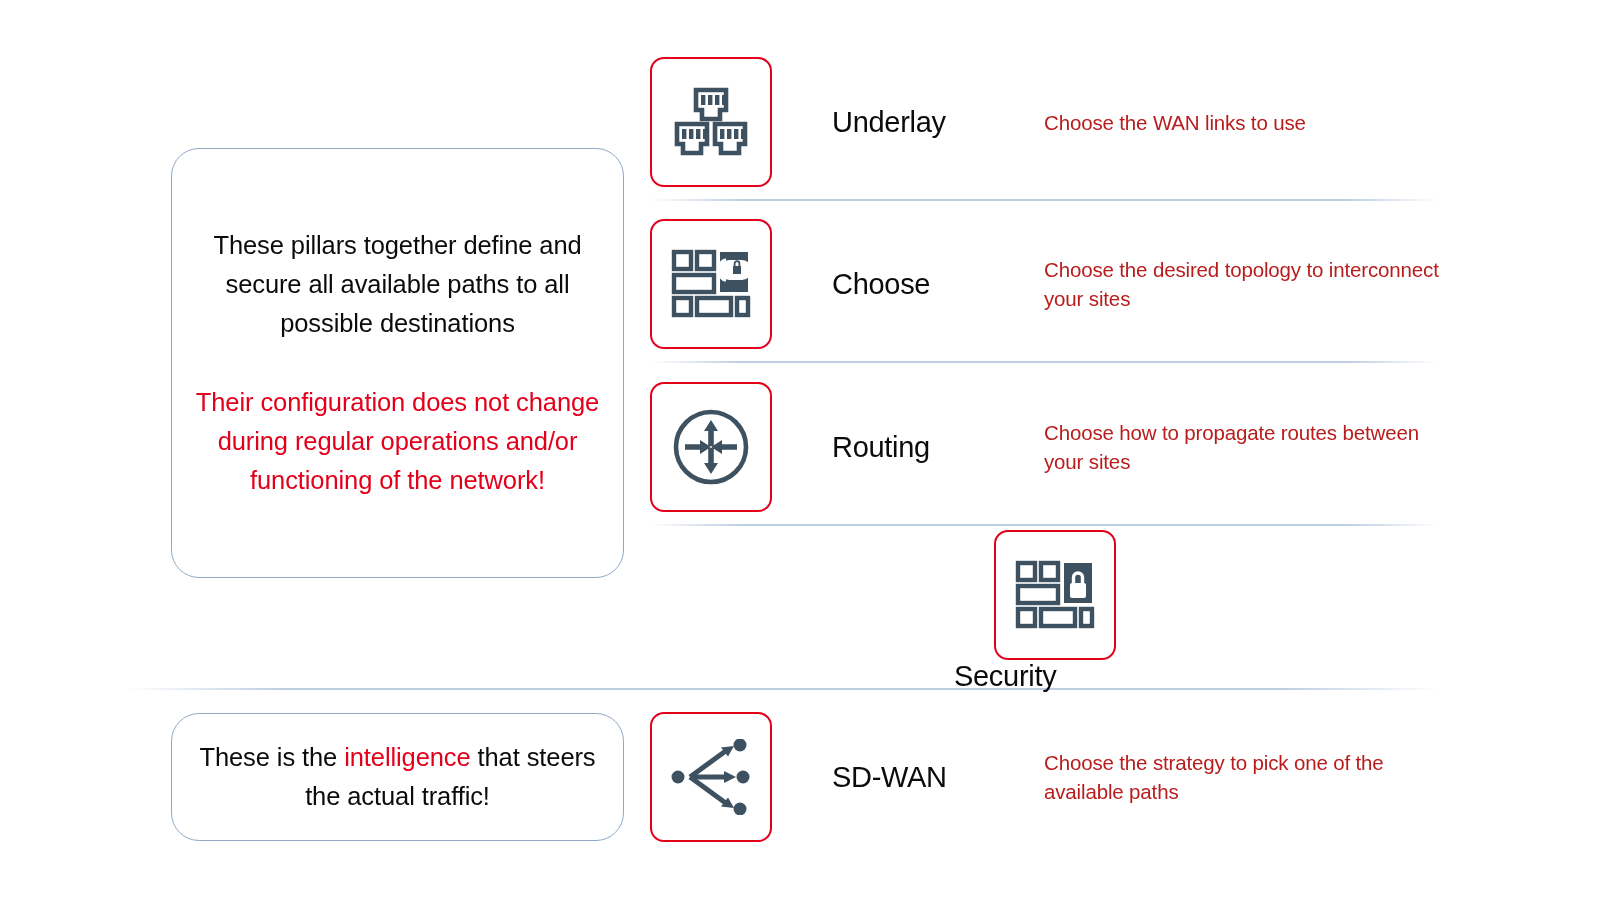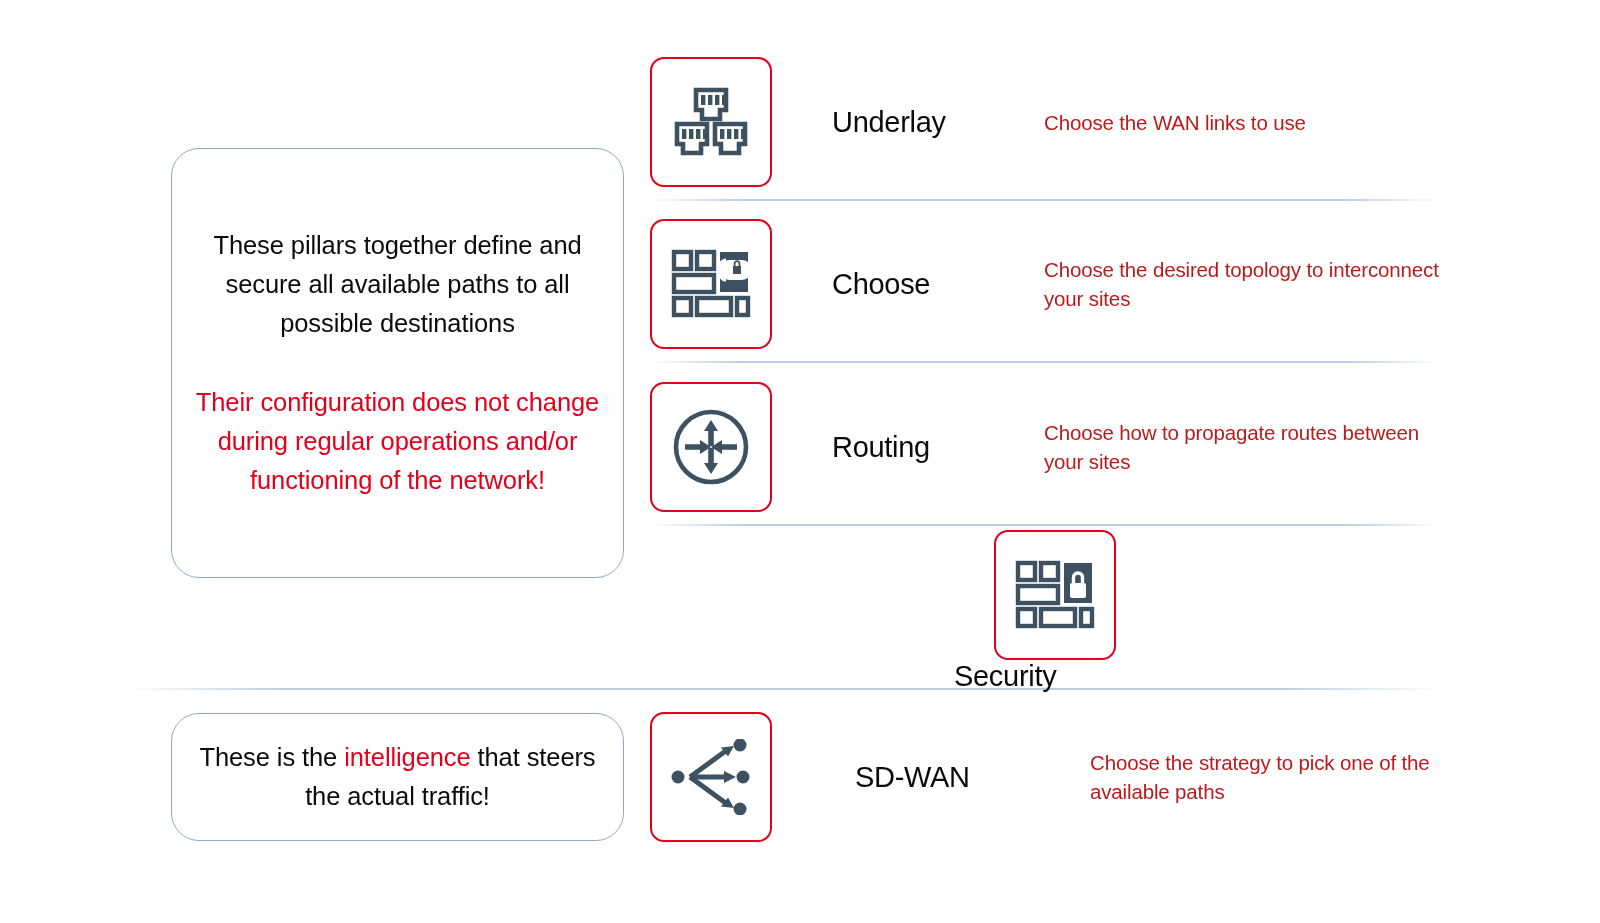--- a/index.html
+++ b/index.html
@@ -77,21 +77,21 @@
     left: 0;
     width: 860px;
     height: 160px;
     display: flex;
     align-items: center;
   }
   .pillar-row[data-row="0"] { top: 42px; }
   .pillar-row[data-row="1"] { top: 204px; }
   .pillar-row[data-row="2"] { top: 367px; }
   .pillar-row[data-row="3"] { top: 530px; flex-direction: column; }
-  .pillar-row[data-row="4"] { top: 697px; gap: 23px; }
+  .pillar-row[data-row="4"] { top: 697px; }
 
   .icon-box {
     flex: 0 0 auto;
     width: 122px;
     height: 130px;
     border: 2.6px solid #e3001b;
     border-radius: 14px;
     background: #ffffff;
     display: flex;
     align-items: center;

